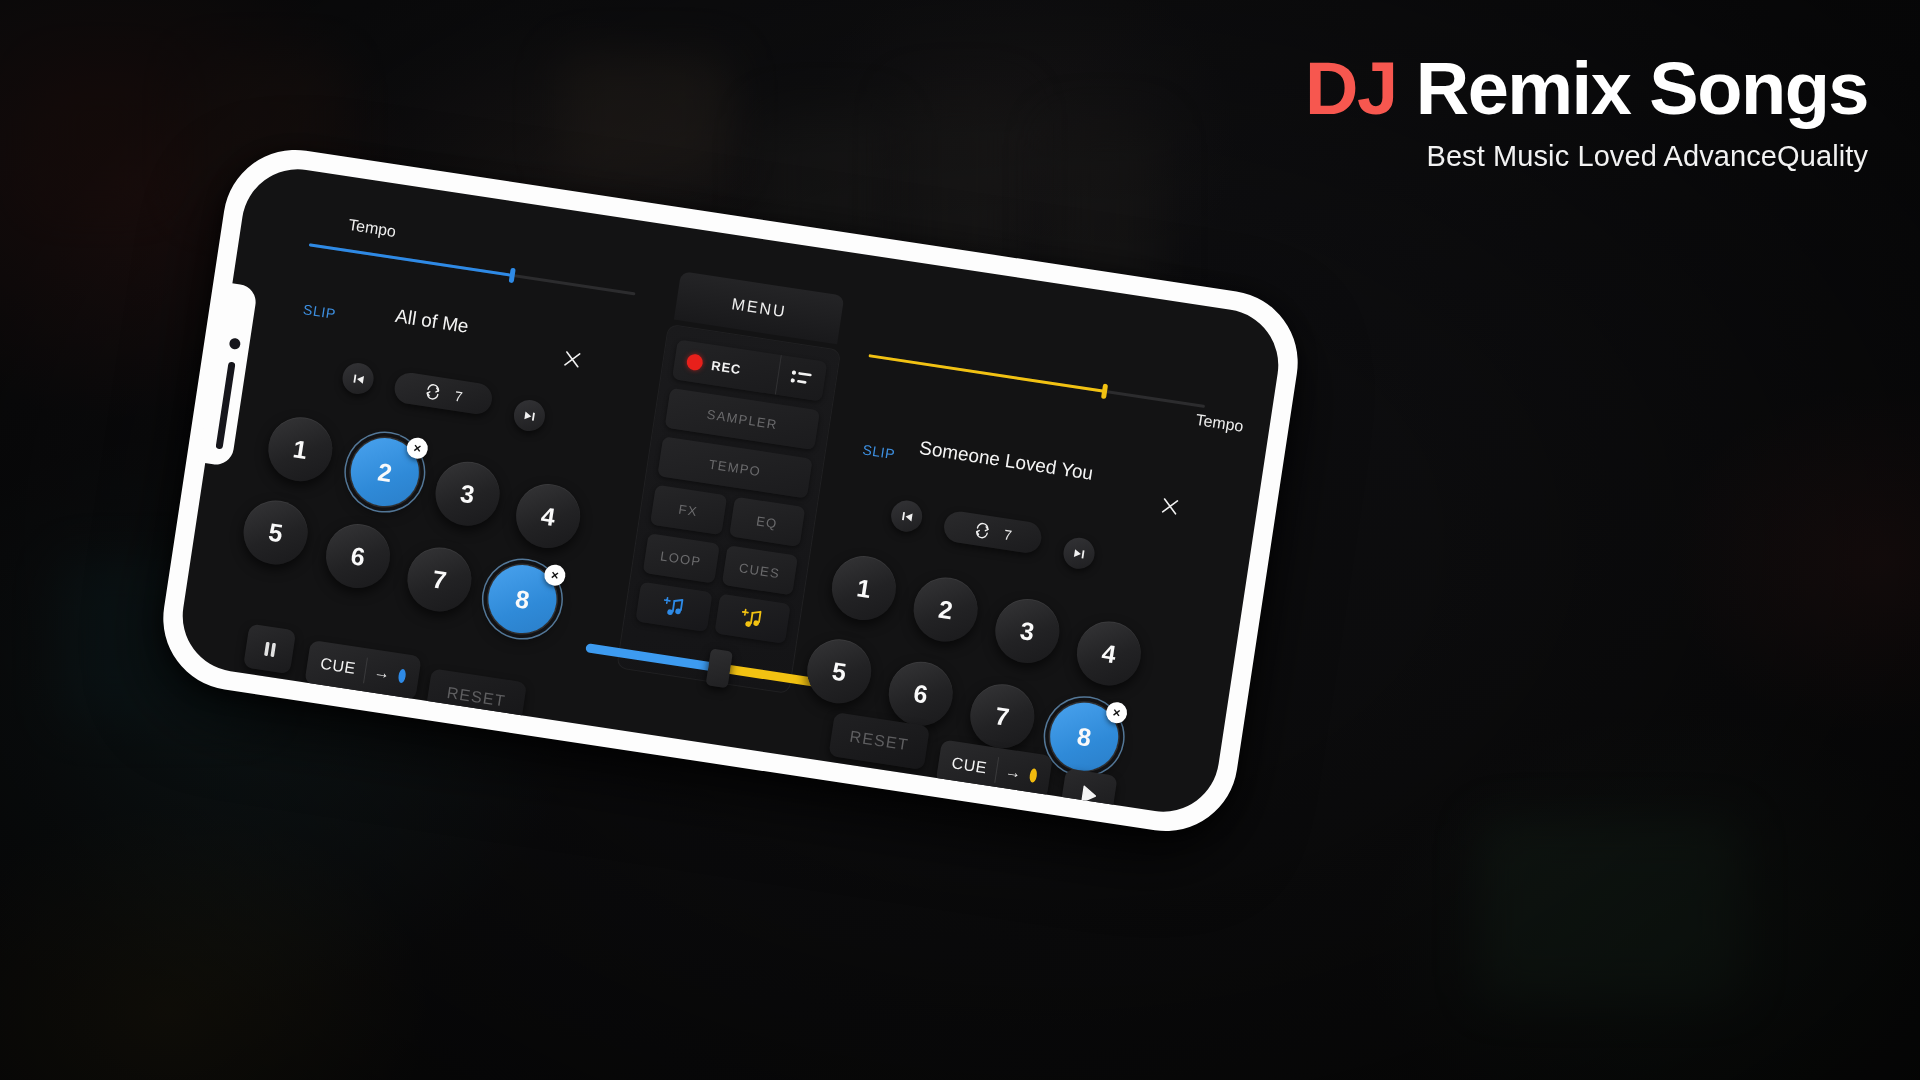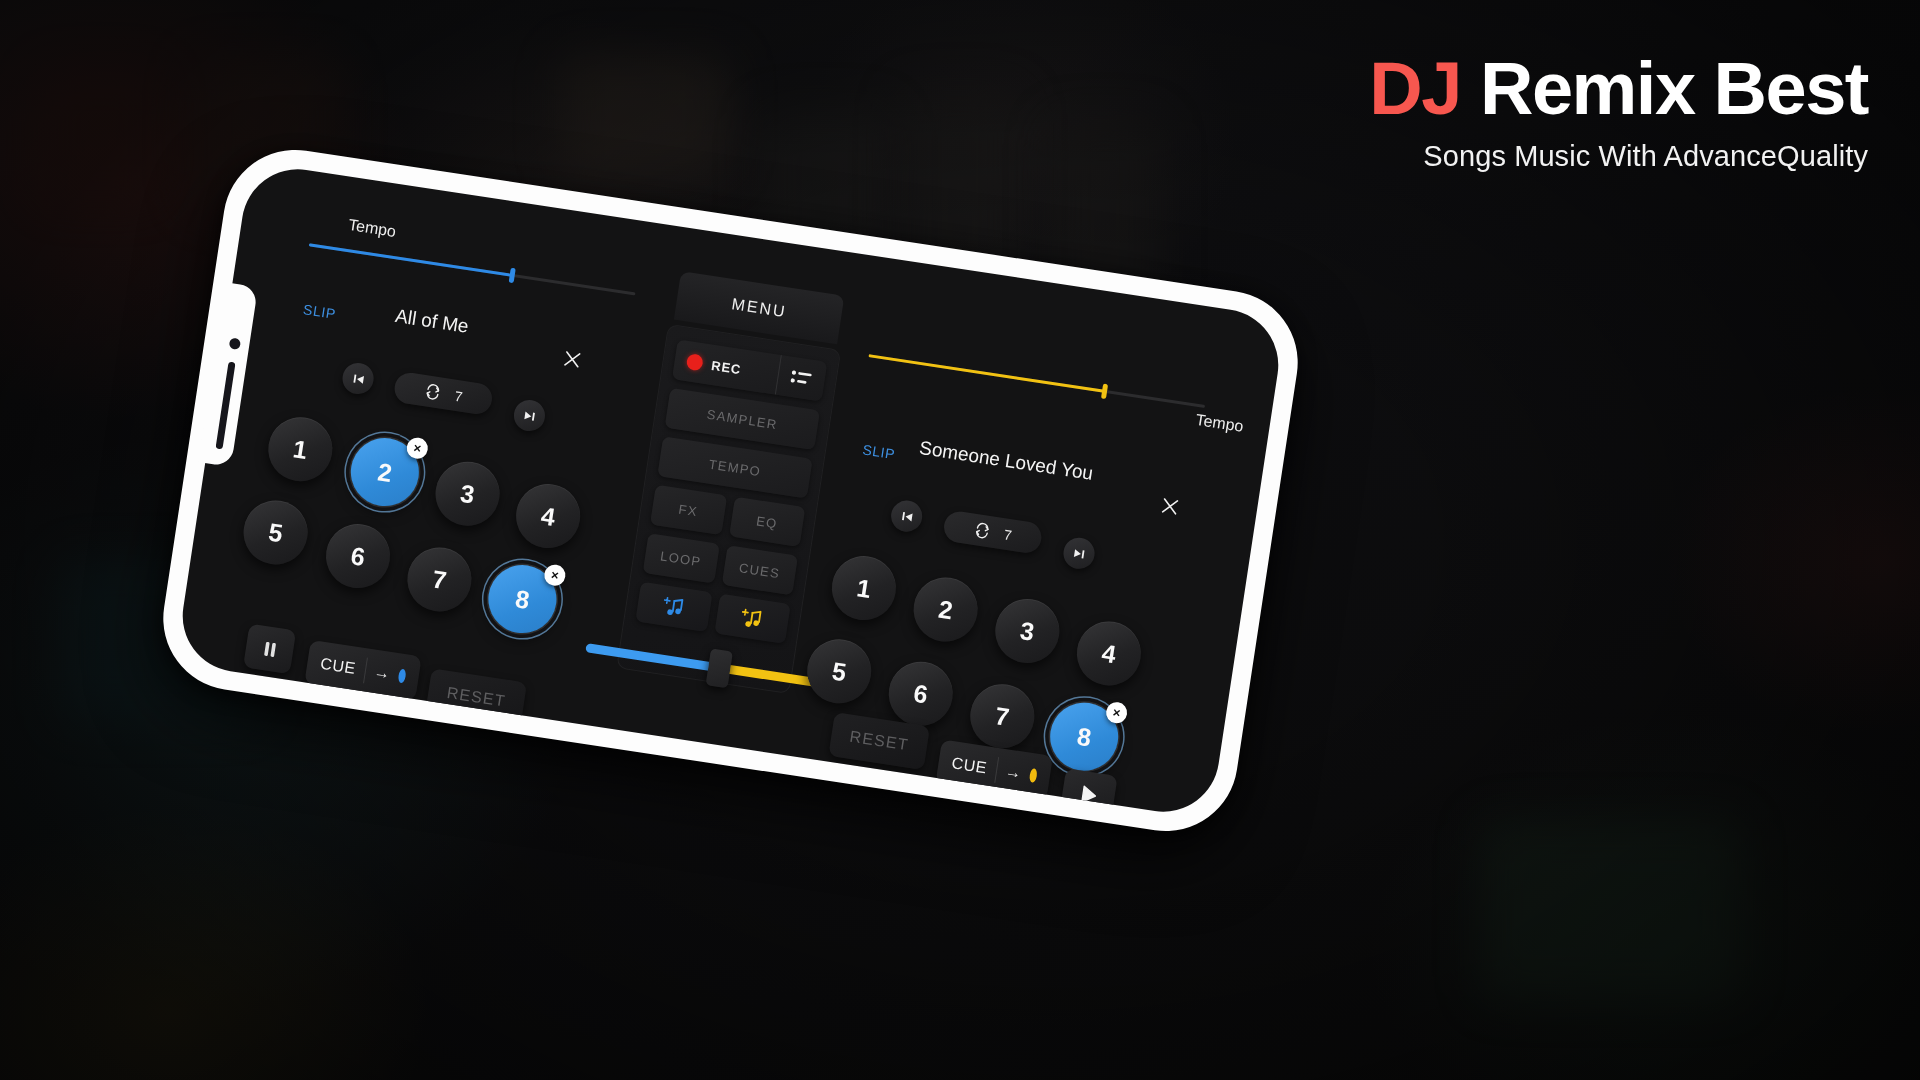--- a/index.html
+++ b/index.html
@@ -264,22 +264,22 @@
   <div class="bg-blob" style="left:190px; top:60px;  width:150px; height:150px; background:#241a16;"></div>
   <div class="bg-blob" style="left:560px; top:55px;  width:170px; height:120px; background:#2b2520;"></div>
   <div class="bg-blob" style="left:760px; top:110px; width:130px; height:200px; background:#1d1c1b;"></div>
   <div class="bg-blob" style="left:900px; top:90px;  width:120px; height:210px; background:#1b1a19;"></div>
   <div class="bg-blob" style="left:1050px;top:120px; width:110px; height:190px; background:#191817;"></div>
   <div class="bg-blob" style="left:60px;  top:560px; width:200px; height:160px; background:#13262a;"></div>
   <div class="bg-blob" style="left:1480px;top:820px; width:260px; height:180px; background:#141f18;"></div>
   <div class="bg-vignette"></div>
 
   <div class="title-block">
-    <div class="title-main"><span class="title-dj">DJ</span><span> Remix Best</span></div>
-    <div class="title-sub">Songs Music With AdvanceQuality</div>
+    <div class="title-main"><span class="title-dj">DJ</span><span> Remix Songs</span></div>
+    <div class="title-sub">Best Music Loved AdvanceQuality</div>
   </div>
 
   <div id="phone-wrap">
     <div class="phone-frame"></div>
     <div class="notch">
       <div class="notch-cam"></div>
       <div class="notch-speaker"></div>
     </div>
 
     <div class="phone-screen">

